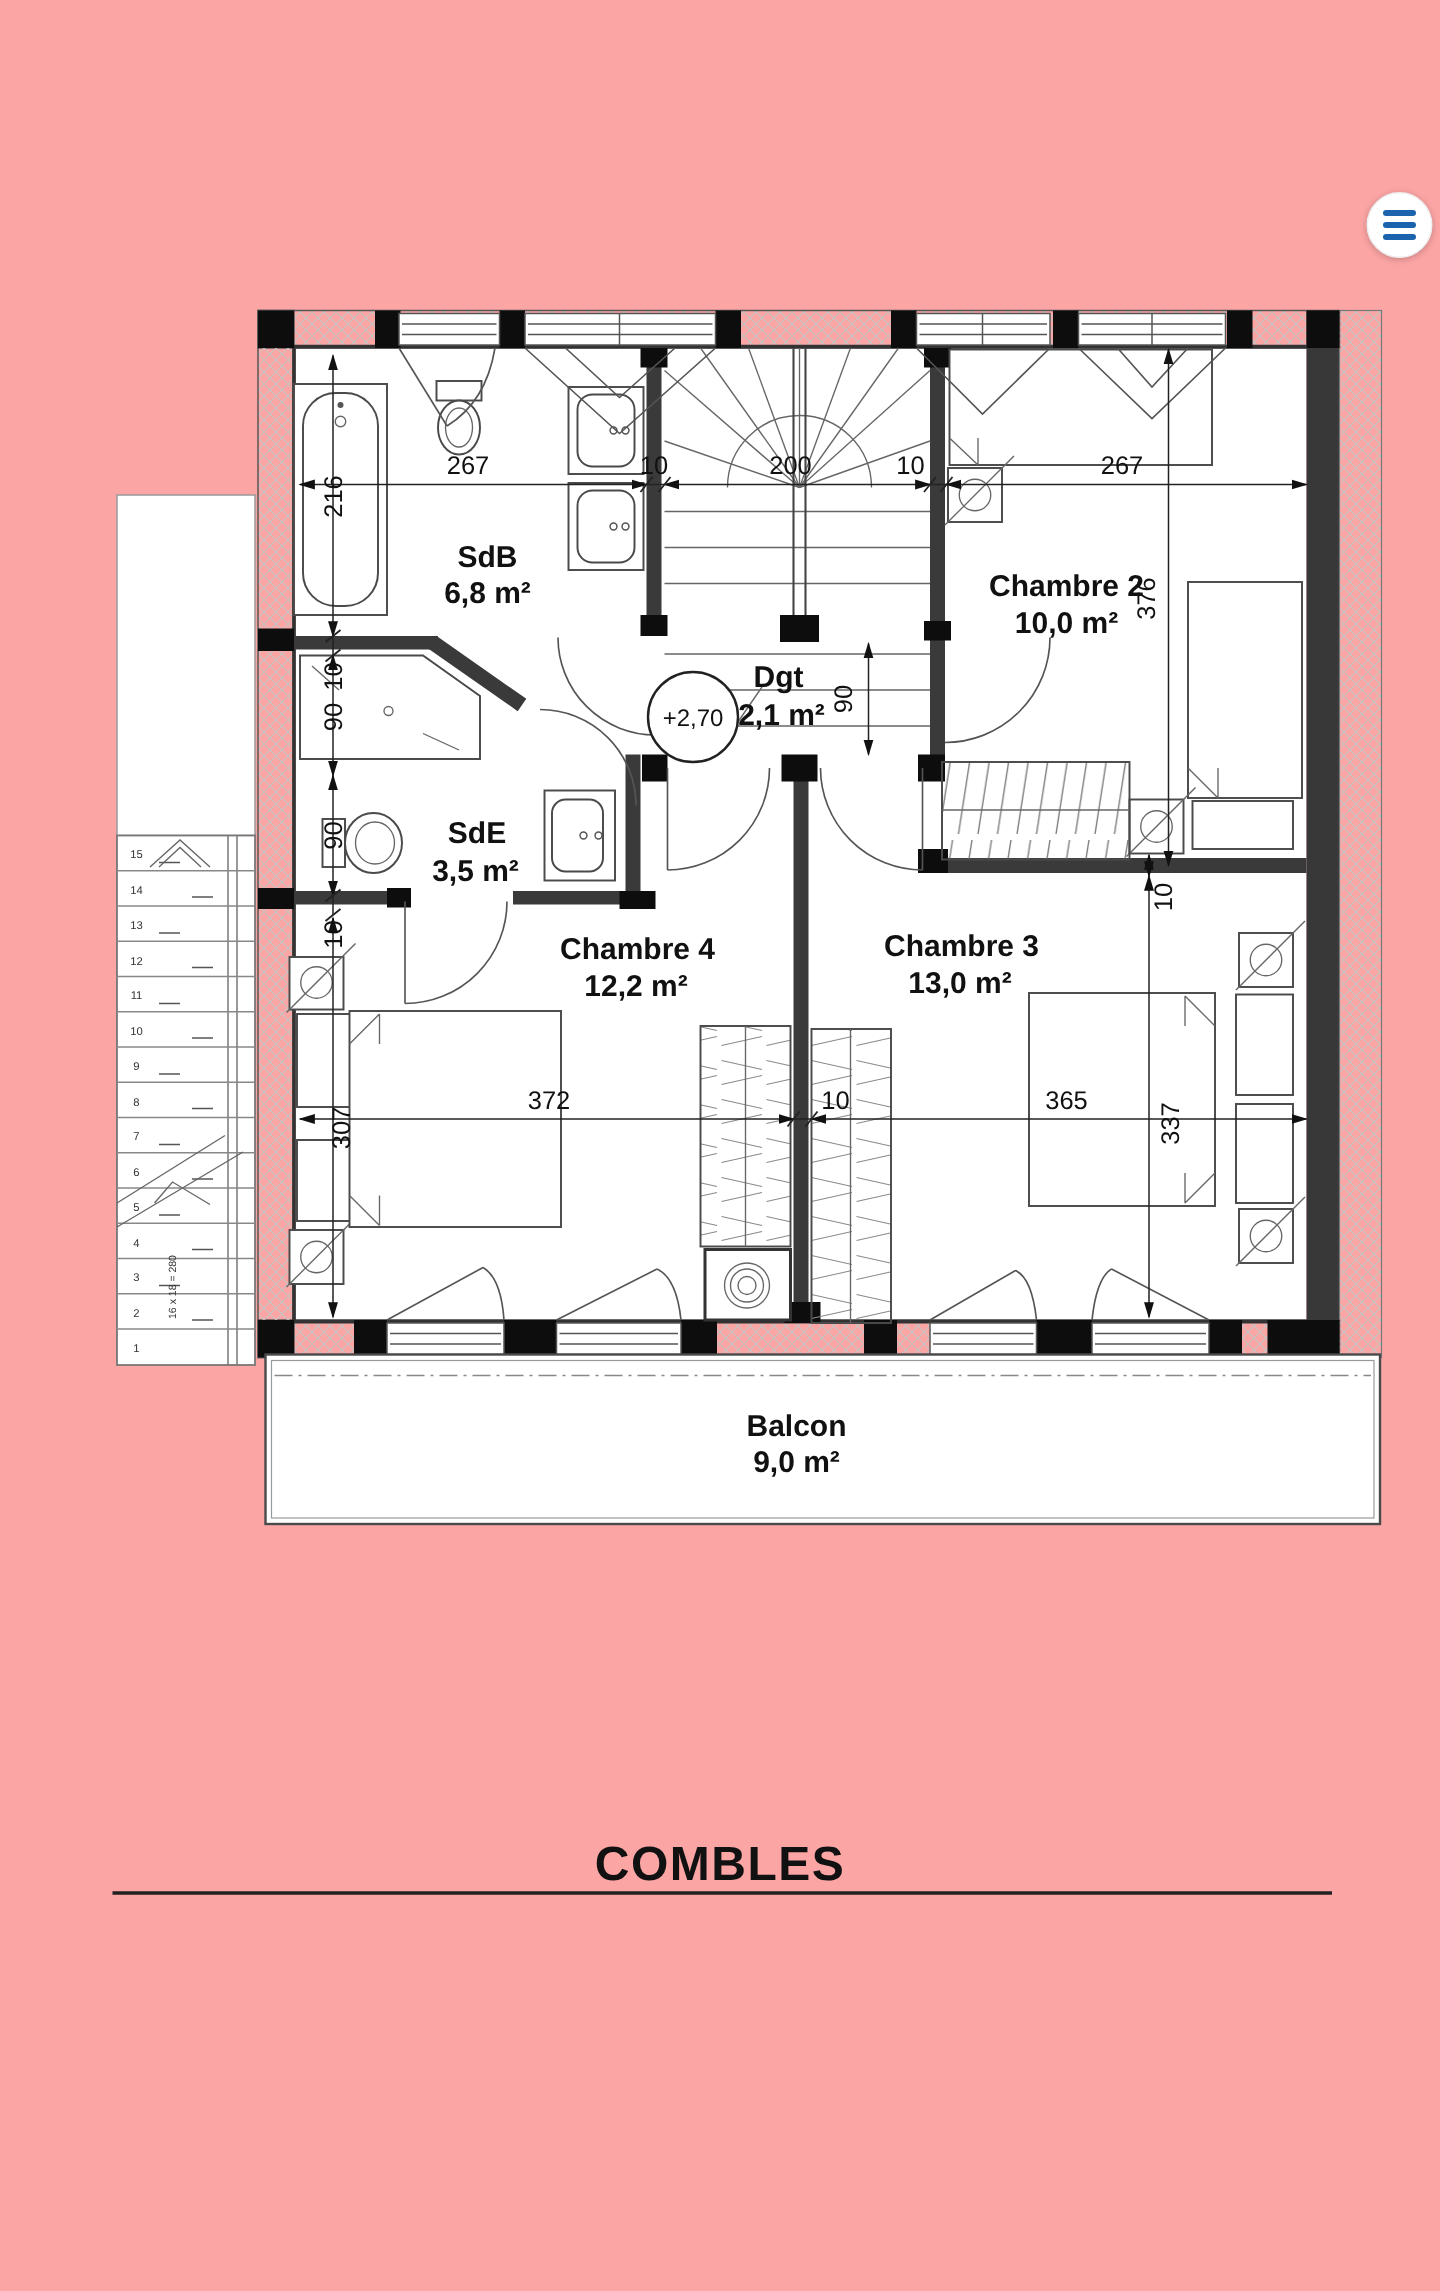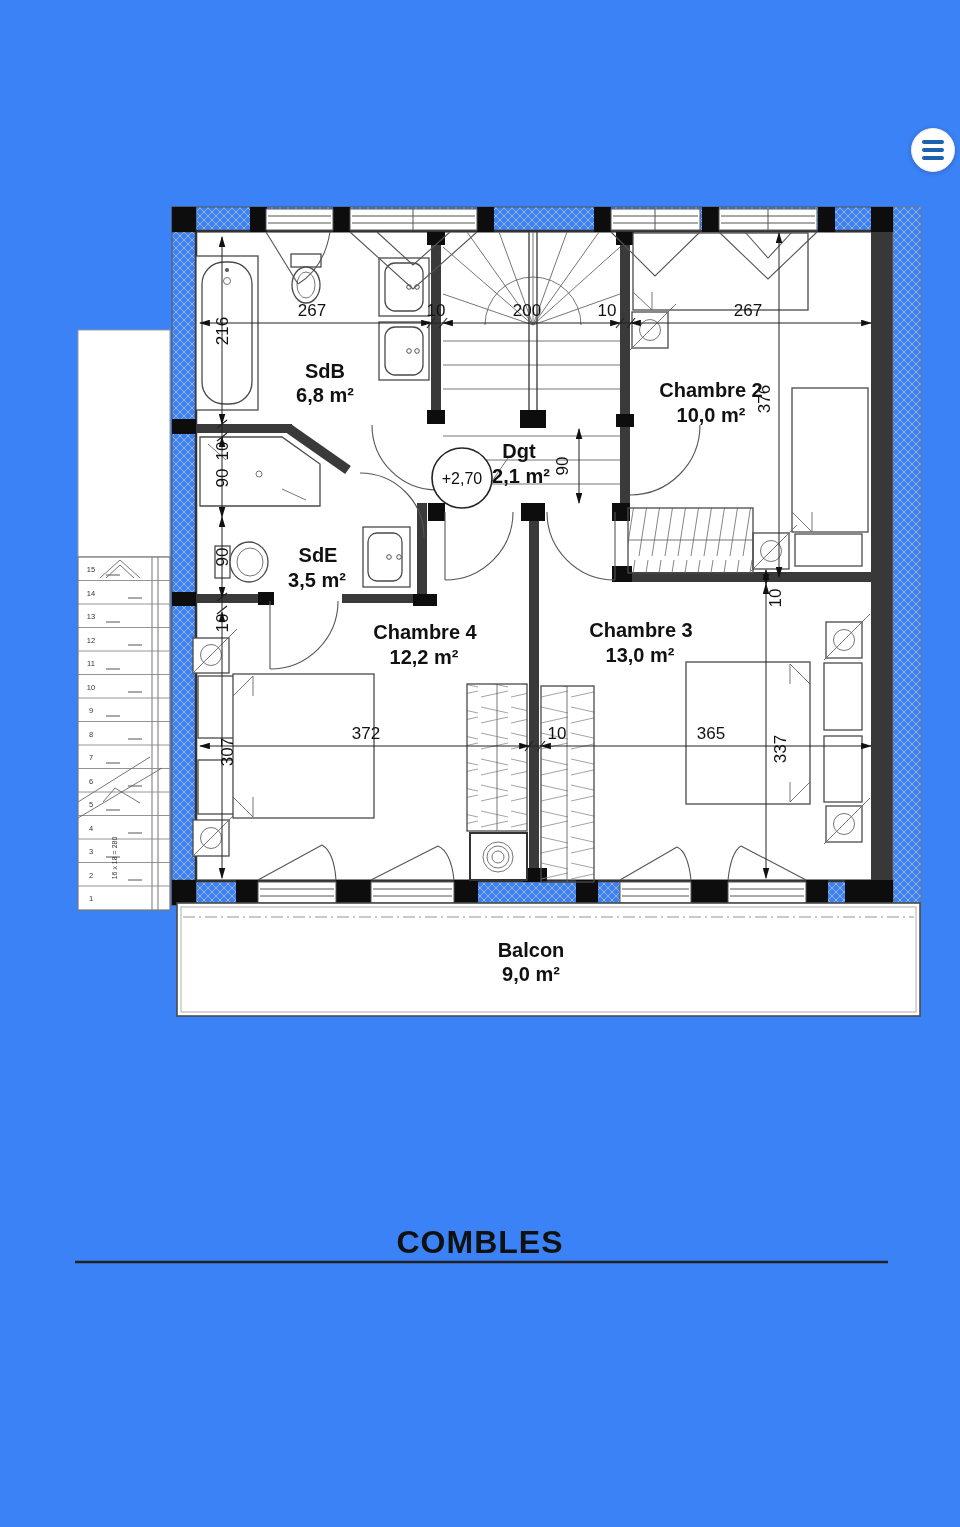--- a/index.html
+++ b/index.html
@@ -1,16 +1,16 @@
 <!DOCTYPE html>
 <html><head>
 <meta charset="utf-8">
 <style>
   html,body{margin:0;padding:0;background:#fff;}
-  .page{position:relative;width:960px;height:1527px;background:#3b82f6;overflow:hidden;
+  .page{position:relative;width:960px;height:1527px;background:#fca5a5;overflow:hidden;
         font-family:"Liberation Sans",sans-serif;}
   .plan-svg{position:absolute;left:0;top:0;}
   .menu-btn{position:absolute;left:911px;top:128px;width:44px;height:44px;border-radius:50%;
             background:#fff;border:1px solid #eee;box-shadow:0 1px 5px rgba(0,0,0,.22);
             display:flex;flex-direction:column;justify-content:center;align-items:center;gap:4px;
             cursor:pointer;padding:0;}
   .menu-btn .bar{display:block;width:22px;height:4px;border-radius:2px;background:#1c63ae;}
   
   text{font-family:"Liberation Sans",sans-serif;fill:#111;}
   .dim{font-size:17px;}

